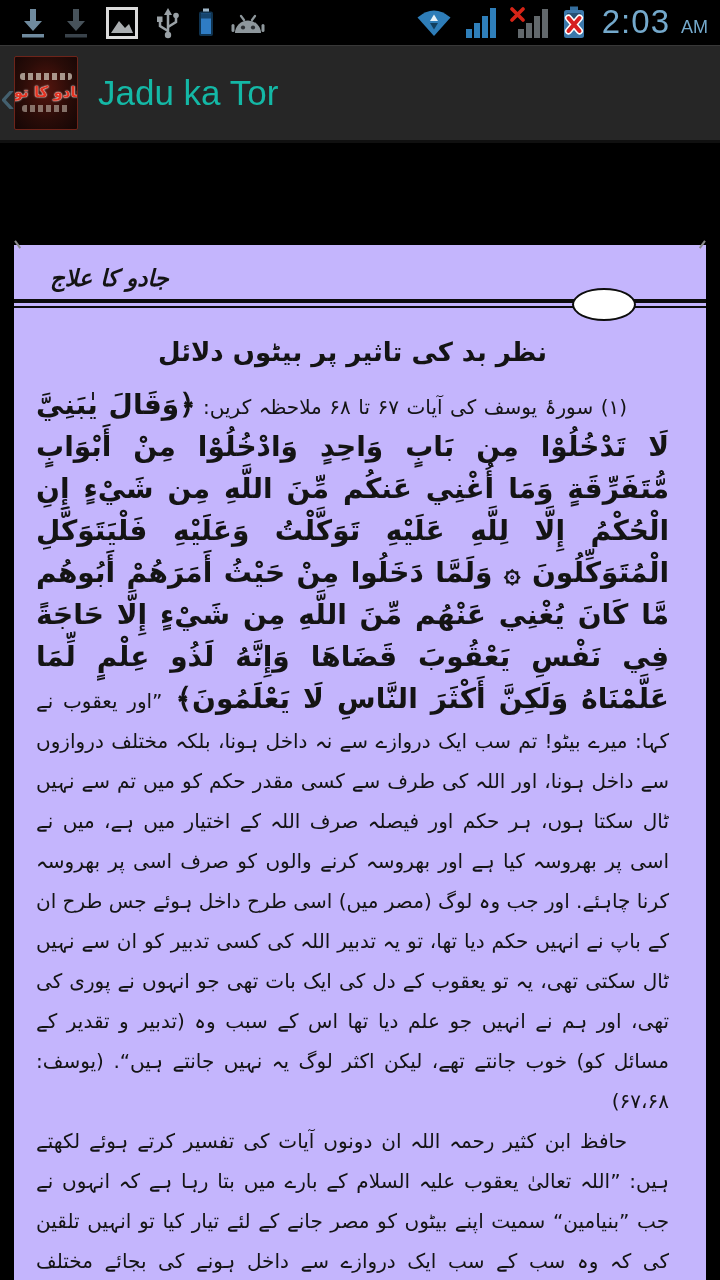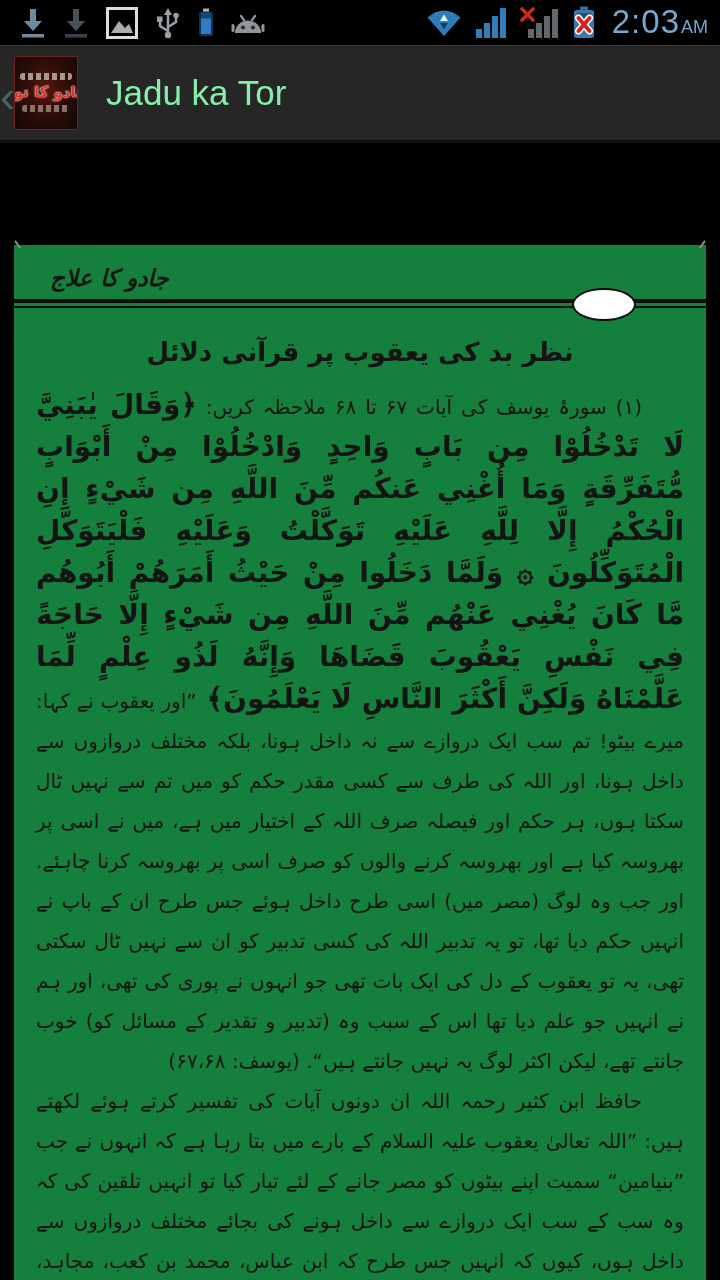--- a/index.html
+++ b/index.html
@@ -8,21 +8,21 @@
 
   
   .statusbar {
     position:absolute; top:0; left:0; width:720px; height:45px;
     background:#000; display:flex; align-items:center; justify-content:space-between;
     padding:0 8px;
   }
   .sb-left, .sb-right { display:flex; align-items:center; gap:14px; }
   .sb-left { gap:17px; padding-left:12px; }
   .sb-icon { display:inline-flex; align-items:flex-end; }
-  .sb-time { color:#74a9cc; font-size:33px; letter-spacing:1px; display:flex; align-items:baseline; gap:1px; padding:0 4px 2px 2px;}
+  .sb-time { color:#74a9cc; font-size:33px; letter-spacing:1px; display:flex; align-items:baseline; gap:11px; padding:0 4px 2px 2px;}
   .sb-time .mer { font-size:18px; letter-spacing:0; }
 
   
   .appbar {
     position:absolute; top:45px; left:0; width:720px; height:98px;
     background:#262626; border-bottom:3px solid #101010;
     box-shadow:inset 0 1px 0 #383838;
     display:flex; align-items:center;
   }
   .back-chevron {
@@ -38,28 +38,28 @@
   }
   .cover-smudge { width:52px; height:7px; border-radius:3px;
     background:repeating-linear-gradient(90deg,#cfc4b8 0 5px, rgba(0,0,0,0) 5px 8px);
     opacity:.75; filter:blur(.4px); }
   .cover-smudge.dim { opacity:.55; width:48px; }
   .cover-title {
     font-family:"DejaVu Sans", sans-serif; direction:rtl;
     color:#e23322; font-weight:bold; font-size:15px; line-height:17px; white-space:nowrap;
     text-shadow:0 0 2px #fff, 0 0 1px #fff;
   }
-  .app-title { color:#86efac; font-size:35px; margin-left:28px; font-weight:400; }
+  .app-title { color:#14b8a6; font-size:35px; margin-left:20px; font-weight:400; }
 
   
   .page {
     position:absolute; left:14px; top:245px; width:692px; height:1035px;
-    background:#15803d; color:#141414;
+    background:#c4b5fd; color:#141414;
     font-family:"DejaVu Sans", sans-serif;
-    padding:16px 22px 0 22px;
+    padding:16px 37px 0 22px;
   }
   .corner-tick { position:absolute; width:9px; height:9px; top:-7px; }
   .corner-tick.l { left:2px;  border-left:2px solid #8a8a8a; transform:rotate(-35deg); }
   .corner-tick.r { right:2px; border-right:2px solid #8a8a8a; transform:rotate(35deg); }
 
   .running-head {
     direction:rtl; text-align:left; font-weight:bold; font-size:23px;
     padding:4px 0 6px 14px; font-style:italic;
   }
   .rule-wrap { position:relative; left:-22px; width:692px; height:18px; }
@@ -192,20 +192,20 @@
   <span class="corner-tick r"></span>
 
   <div class="running-head">جادو کا علاج</div>
 
   <div class="rule-wrap">
     <div class="rule-top"></div>
     <div class="rule-bottom"></div>
     <div class="rule-ellipse"></div>
   </div>
 
-  <div class="doc-subtitle">نظر بد کی یعقوب پر قرآنی دلائل</div>
+  <div class="doc-subtitle">نظر بد کی تاثیر پر بیٹوں دلائل</div>
 
   <div class="body-text">
     <p><span>(۱) سورۂ یوسف کی آیات ۶۷ تا ۶۸ ملاحظہ کریں: </span><span class="arabic">﴿وَقَالَ يٰبَنِيَّ لَا تَدْخُلُوْا مِن بَابٍ وَاحِدٍ وَادْخُلُوْا مِنْ أَبْوَابٍ مُّتَفَرِّقَةٍ وَمَا أُغْنِي عَنكُم مِّنَ اللَّهِ مِن شَيْءٍ إِنِ الْحُكْمُ إِلَّا لِلَّهِ عَلَيْهِ تَوَكَّلْتُ وَعَلَيْهِ فَلْيَتَوَكَّلِ الْمُتَوَكِّلُونَ ۞ وَلَمَّا دَخَلُوا مِنْ حَيْثُ أَمَرَهُمْ أَبُوهُم مَّا كَانَ يُغْنِي عَنْهُم مِّنَ اللَّهِ مِن شَيْءٍ إِلَّا حَاجَةً فِي نَفْسِ يَعْقُوبَ قَضَاهَا وَإِنَّهُ لَذُو عِلْمٍ لِّمَا عَلَّمْنَاهُ وَلَكِنَّ أَكْثَرَ النَّاسِ لَا يَعْلَمُونَ﴾ </span><span>”اور یعقوب نے کہا: میرے بیٹو! تم سب ایک دروازے سے نہ داخل ہونا، بلکہ مختلف دروازوں سے داخل ہونا، اور اللہ کی طرف سے کسی مقدر حکم کو میں تم سے نہیں ٹال سکتا ہوں، ہر حکم اور فیصلہ صرف اللہ کے اختیار میں ہے، میں نے اسی پر بھروسہ کیا ہے اور بھروسہ کرنے والوں کو صرف اسی پر بھروسہ کرنا چاہئے. اور جب وہ لوگ (مصر میں) اسی طرح داخل ہوئے جس طرح ان کے باپ نے انہیں حکم دیا تھا، تو یہ تدبیر اللہ کی کسی تدبیر کو ان سے نہیں ٹال سکتی تھی، یہ تو یعقوب کے دل کی ایک بات تھی جو انہوں نے پوری کی تھی، اور ہم نے انہیں جو علم دیا تھا اس کے سبب وہ (تدبیر و تقدیر کے مسائل کو) خوب جانتے تھے، لیکن اکثر لوگ یہ نہیں جانتے ہیں“. </span><span class="citation">(یوسف: ۶۷،۶۸)</span></p>
     <p><span>حافظ ابن کثیر رحمہ اللہ ان دونوں آیات کی تفسیر کرتے ہوئے لکھتے ہیں: ”اللہ تعالیٰ یعقوب علیہ السلام کے بارے میں بتا رہا ہے کہ انہوں نے جب ”بنیامین“ سمیت اپنے بیٹوں کو مصر جانے کے لئے تیار کیا تو انہیں تلقین کی کہ وہ سب کے سب ایک دروازے سے داخل ہونے کی بجائے مختلف دروازوں سے داخل ہوں، کیوں کہ انہیں جس طرح کہ ابن عباس، محمد بن کعب، مجاہد، الضحاک، قتادہ اور السدی وغیرہم کا کہنا ہے، اس بات کا خدشہ تھا کہ چونکہ ان کے بیٹے خوبصورت شکل و صورت والے ہیں، کہیں نظر بد کا شکار نہ ہو جائیں،</span></p>
 
   </div>
 </div>
 
 </body></html>

